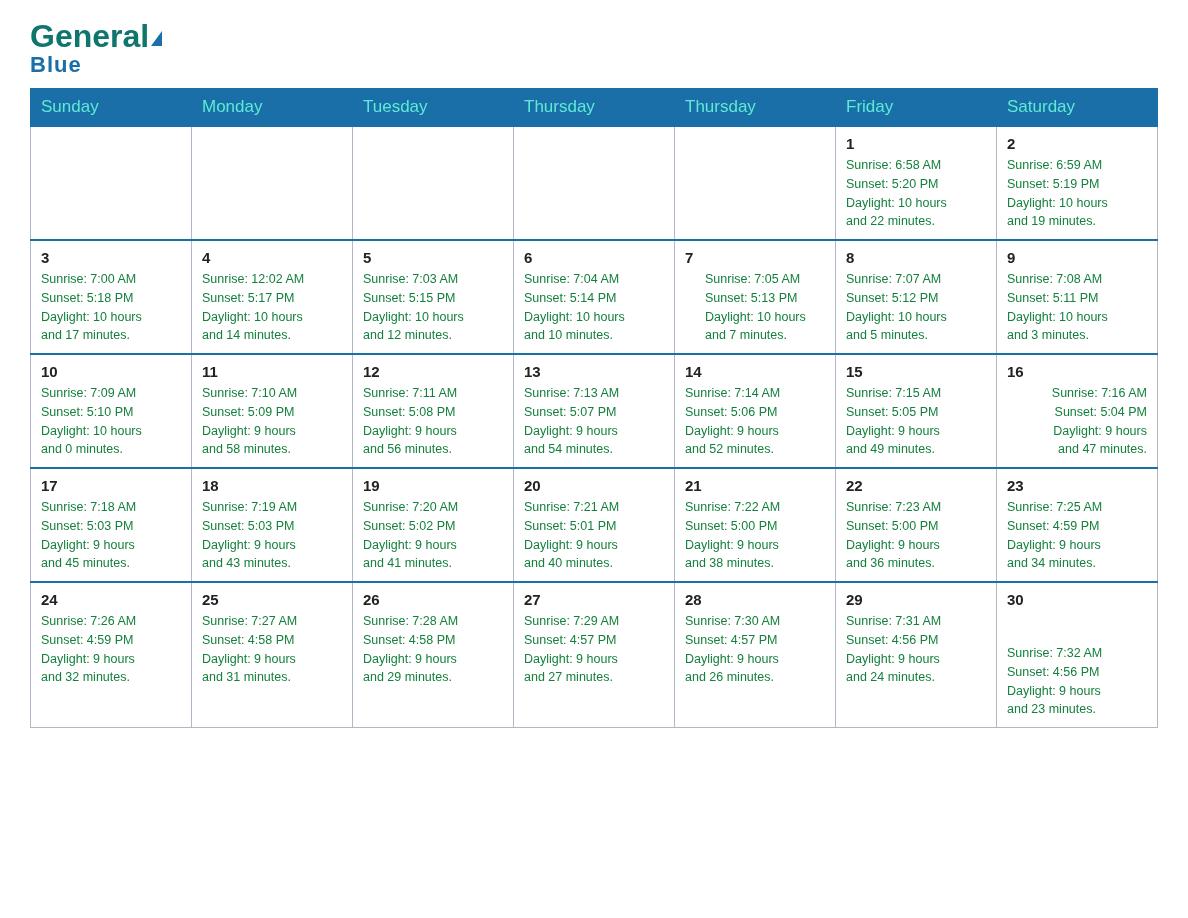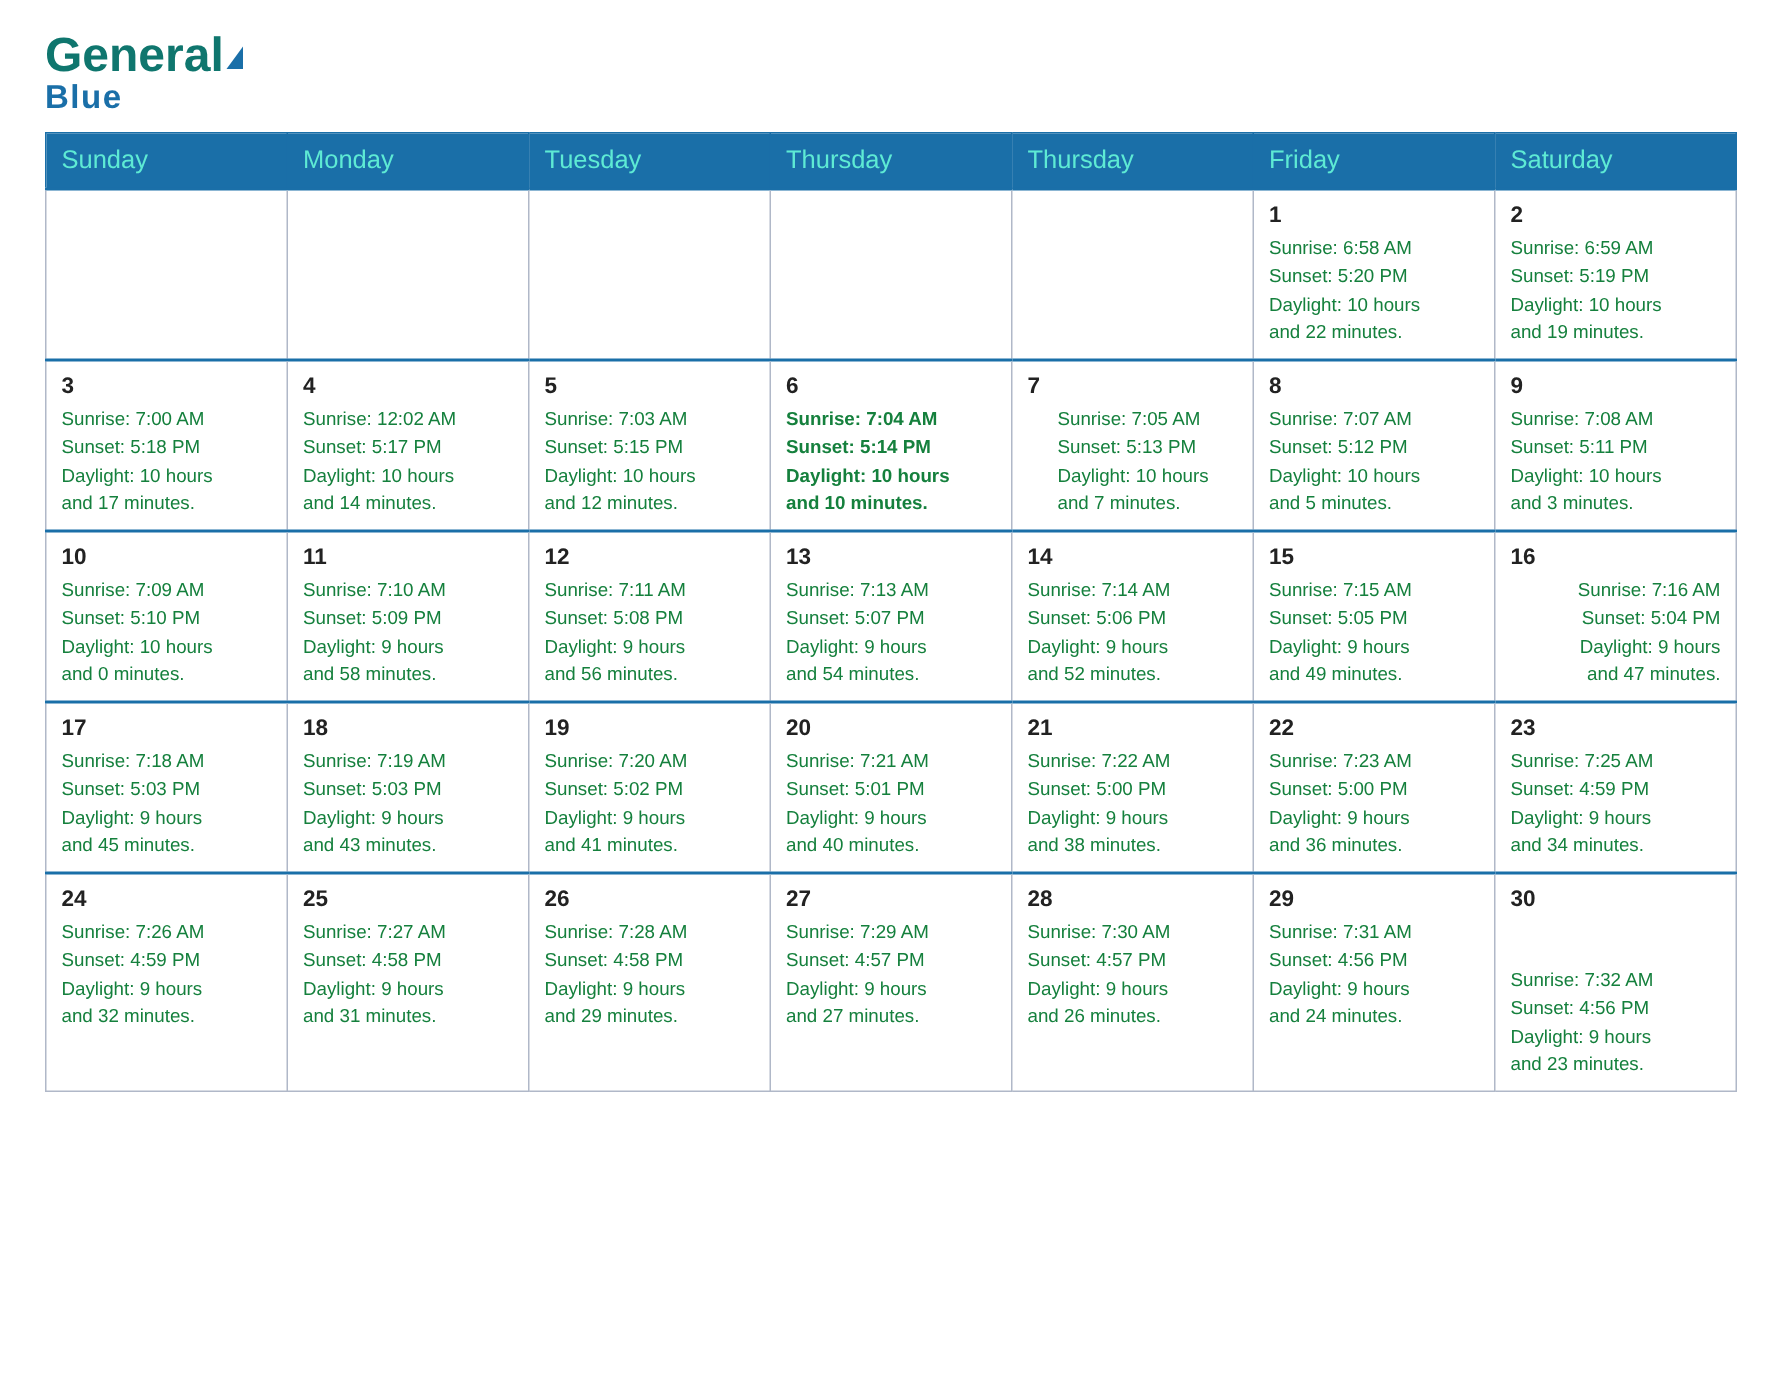--- a/index.html
+++ b/index.html
@@ -160,21 +160,21 @@
         </td>
         <td>
           <span class="day-num">5</span>
           <div class="day-info" style="white-space: pre-line;">Sunrise: 7:03 AM
 Sunset: 5:15 PM
 Daylight: 10 hours
 and 12 minutes.</div>
         </td>
         <td>
           <span class="day-num">6</span>
-          <div class="day-info" style="white-space: pre-line; font-weight: bold;">Sunrise: 7:04 AM
+          <div class="day-info" style="white-space: pre-line;">Sunrise: 7:04 AM
 Sunset: 5:14 PM
 Daylight: 10 hours
 and 10 minutes.</div>
         </td>
         <td>
           <span class="day-num">7</span>
           <div class="day-info" style="white-space: pre-line; margin-left: 20px;">Sunrise: 7:05 AM
 Sunset: 5:13 PM
 Daylight: 10 hours
 and 7 minutes.</div>

